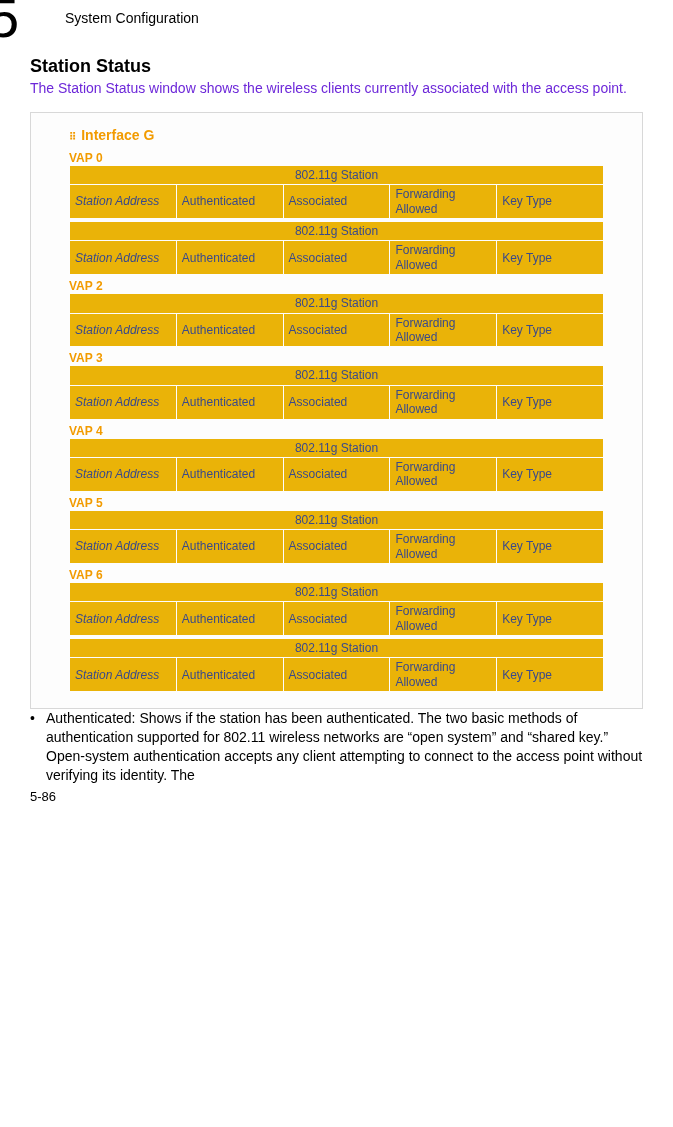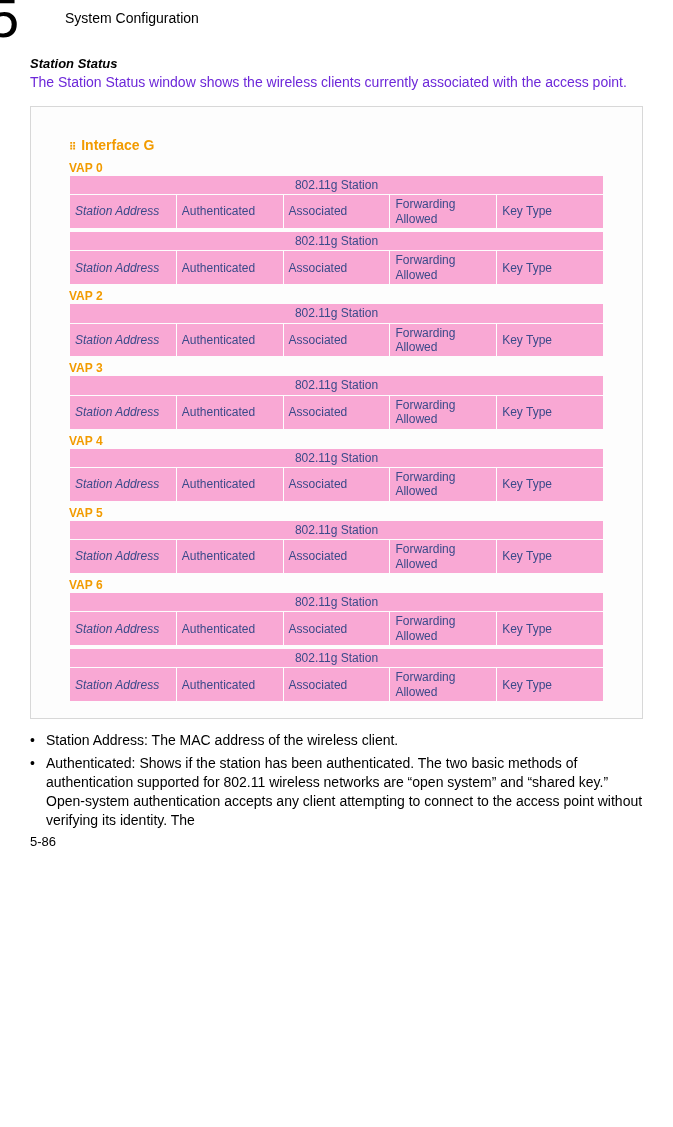--- a/index.html
+++ b/index.html
@@ -24,37 +24,36 @@
     line-height: 1;
   }
   .chapter-title {
     font-size: 14px;
     color: #000;
     padding-top: 10px;
     padding-left: 35px;
     margin-bottom: 30px;
   }
   .section-title {
-    font-size: 13px;
+    font-size: 18px;
     font-weight: bold;
     color: #000;
     margin: 0 0 2px 0;
-    font-style: italic;
   }
   .intro-text {
     font-size: 14px;
     color: #6d28d9;
     margin: 0 0 14px 0;
     line-height: 1.35;
   }
   .panel {
     background: #fdfdfd;
     border: 1px solid #d8d8d8;
-    padding: 30px 38px 14px 38px;
-    margin-bottom: 12px;
+    padding: 14px 38px 14px 38px;
+    margin-bottom: 0;
   }
   .interface-header {
     color: #f29b00;
     font-weight: bold;
     font-size: 14px;
     margin-bottom: 8px;
   }
   .interface-header .dots {
     color: #f29b00;
     letter-spacing: -1px;
@@ -69,21 +68,21 @@
     margin: 4px 0 0 0;
   }
   table.station {
     border-collapse: separate;
     border-spacing: 1px;
     width: 100%;
     table-layout: fixed;
     margin: 0 0 2px 0;
   }
   table.station td {
-    background: #f9a8d4;
+    background: #eab308;
     color: #3a4a8a;
     font-size: 12px;
     padding: 2px 5px;
     height: 18px;
     line-height: 1.2;
     vertical-align: middle;
   }
   table.station .caption td {
     text-align: center;
     color: #3a4a8a;
@@ -260,18 +259,17 @@
               <td class="col-fwd">Forwarding Allowed</td>
               <td class="col-key">Key Type</td>
             </tr>
           </tbody>
         </table>
       </div>
   </div>
 
 
   <ul class="bullets">
-    <li>Station Address: The MAC address of the wireless client.</li>
     <li>Authenticated: Shows if the station has been authenticated. The two basic methods of authentication supported for 802.11 wireless networks are “open system” and “shared key.” Open-system authentication accepts any client attempting to connect to the access point without verifying its identity. The</li>
   </ul>
 
   <div class="page-num">5-86</div>
 </div>
 
 </body></html>

